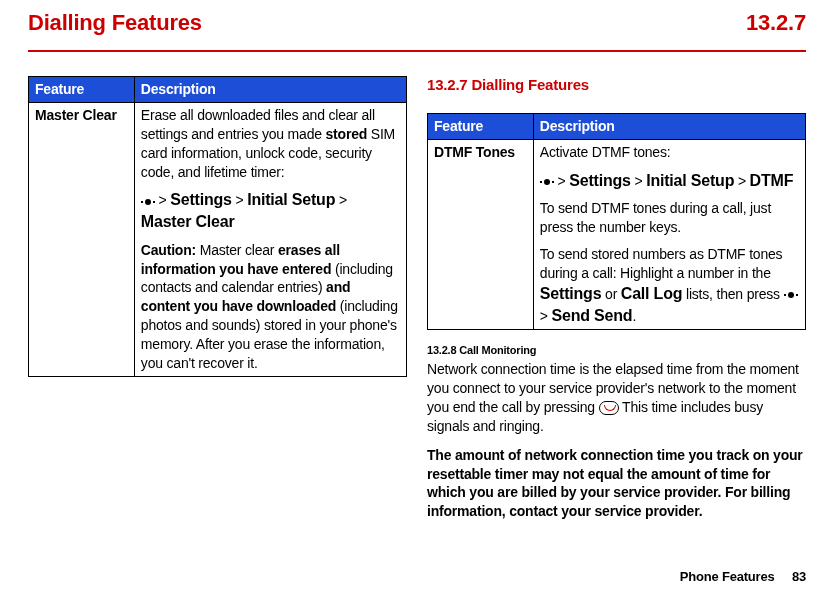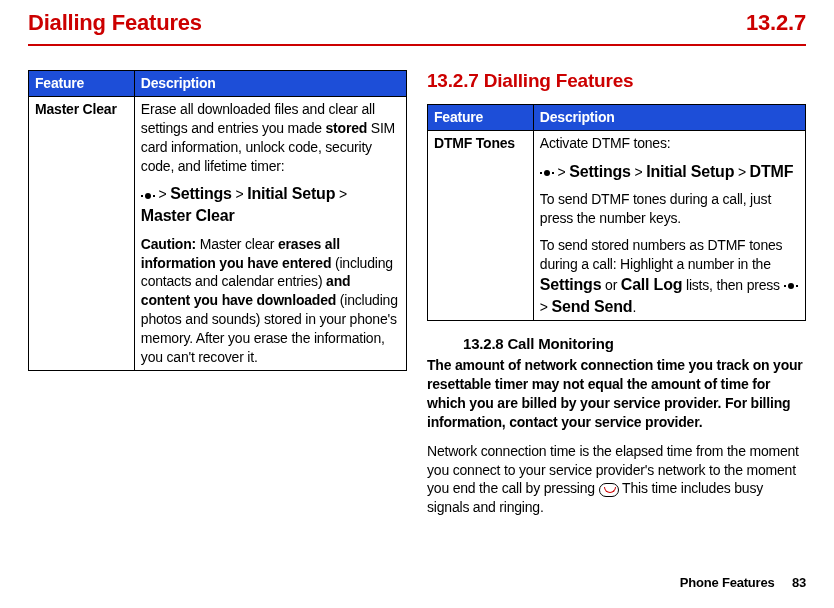--- a/index.html
+++ b/index.html
@@ -10,21 +10,21 @@
       font-family: Arial, Helvetica, sans-serif;
       color: #000;
       position: relative;
       padding: 10px 28px 0 28px;
     }
     .hdr {
       display: flex;
       justify-content: space-between;
       align-items: baseline;
       border-bottom: 2px solid #c00;
-      padding-bottom: 8px;
+      padding-bottom: 14px;
       margin-bottom: 24px;
     }
     .hdr-left, .hdr-right {
       color: #c00;
       font-weight: bold;
       font-size: 22px;
     }
     .cols {
       display: flex;
       gap: 20px;
@@ -70,22 +70,22 @@
     .nav-dot::before { left: 0; }
     .nav-dot::after { right: 0; }
     .nav-dot .c {
       position: absolute;
       left: 4px; top: 2px;
       width: 6px; height: 6px;
       background: #000;
       border-radius: 50%;
     }
     .menu { font-family: Arial, sans-serif; font-weight: bold; font-size: 16px; }
-    .sec-red { color: #c00; font-weight: bold; font-size: 19px; margin-bottom: 12px; }
-    .sec-black { font-weight: bold; font-size: 15px; margin-bottom: 4px; margin-top: 14px; margin-left: 36px; }
+    .sec-red { color: #c00; font-weight: bold; font-size: 15px; margin-bottom: 20px; }
+    .sec-black { font-weight: bold; font-size: 11px; margin-bottom: 4px; margin-top: 14px; }
     .body { font-size: 14px; line-height: 1.35; margin-bottom: 10px; }
     .end-icon {
       display: inline-block;
       width: 20px; height: 14px;
       border: 1px solid #000;
       border-radius: 8px;
       vertical-align: middle;
       position: relative;
     }
     .end-icon::before {
@@ -93,21 +93,21 @@
       position: absolute;
       left: 4px; top: 3px;
       width: 10px; height: 5px;
       border: 1px solid #c00;
       border-top: none;
       border-radius: 0 0 6px 6px;
     }
     .footer {
       position: absolute;
       right: 28px;
-      bottom: 18px;
+      bottom: 24px;
       font-size: 13px;
       font-weight: bold;
     }
     .footer .num { margin-left: 14px; }
     
     .cond { font-stretch: condensed; letter-spacing: -0.2px; }
   </style>
 </head>
 <body>
 
@@ -172,23 +172,23 @@
           <p>To send DTMF tones during a call, just press the number keys.</p>
           <p>
             <span>To send stored numbers as DTMF tones during a call: Highlight a number in the </span><span class="menu">Settings</span><span> or </span><span class="menu">Call Log</span><span> lists, then press </span><span class="nav-dot"><span class="c"></span></span> <span>&gt;</span> <span class="menu">Send Send</span><span>.</span>
           </p>
         </td>
       </tr>
     </tbody>
       </table>
 
     <div class="sec-black cond">13.2.8 Call Monitoring</div>
-    <p class="body cond"><b>The amount of network connection time you track on your resettable timer may not equal the amount of time for which you are billed by your service provider. For billing information, contact your service provider.</b></p>
     <p class="body cond">
       <span>Network connection time is the elapsed time from the moment you connect to your service provider's network to the moment you end the call by pressing </span><span class="end-icon"></span><span>  This time includes busy signals and ringing.</span>
     </p>
+    <p class="body cond"><b>The amount of network connection time you track on your resettable timer may not equal the amount of time for which you are billed by your service provider. For billing information, contact your service provider.</b></p>
   </div>
 </div>
 
 <div class="footer cond">
   <span>Phone Features</span>
   <span class="num">83</span>
 </div>
 
 </body></html>

